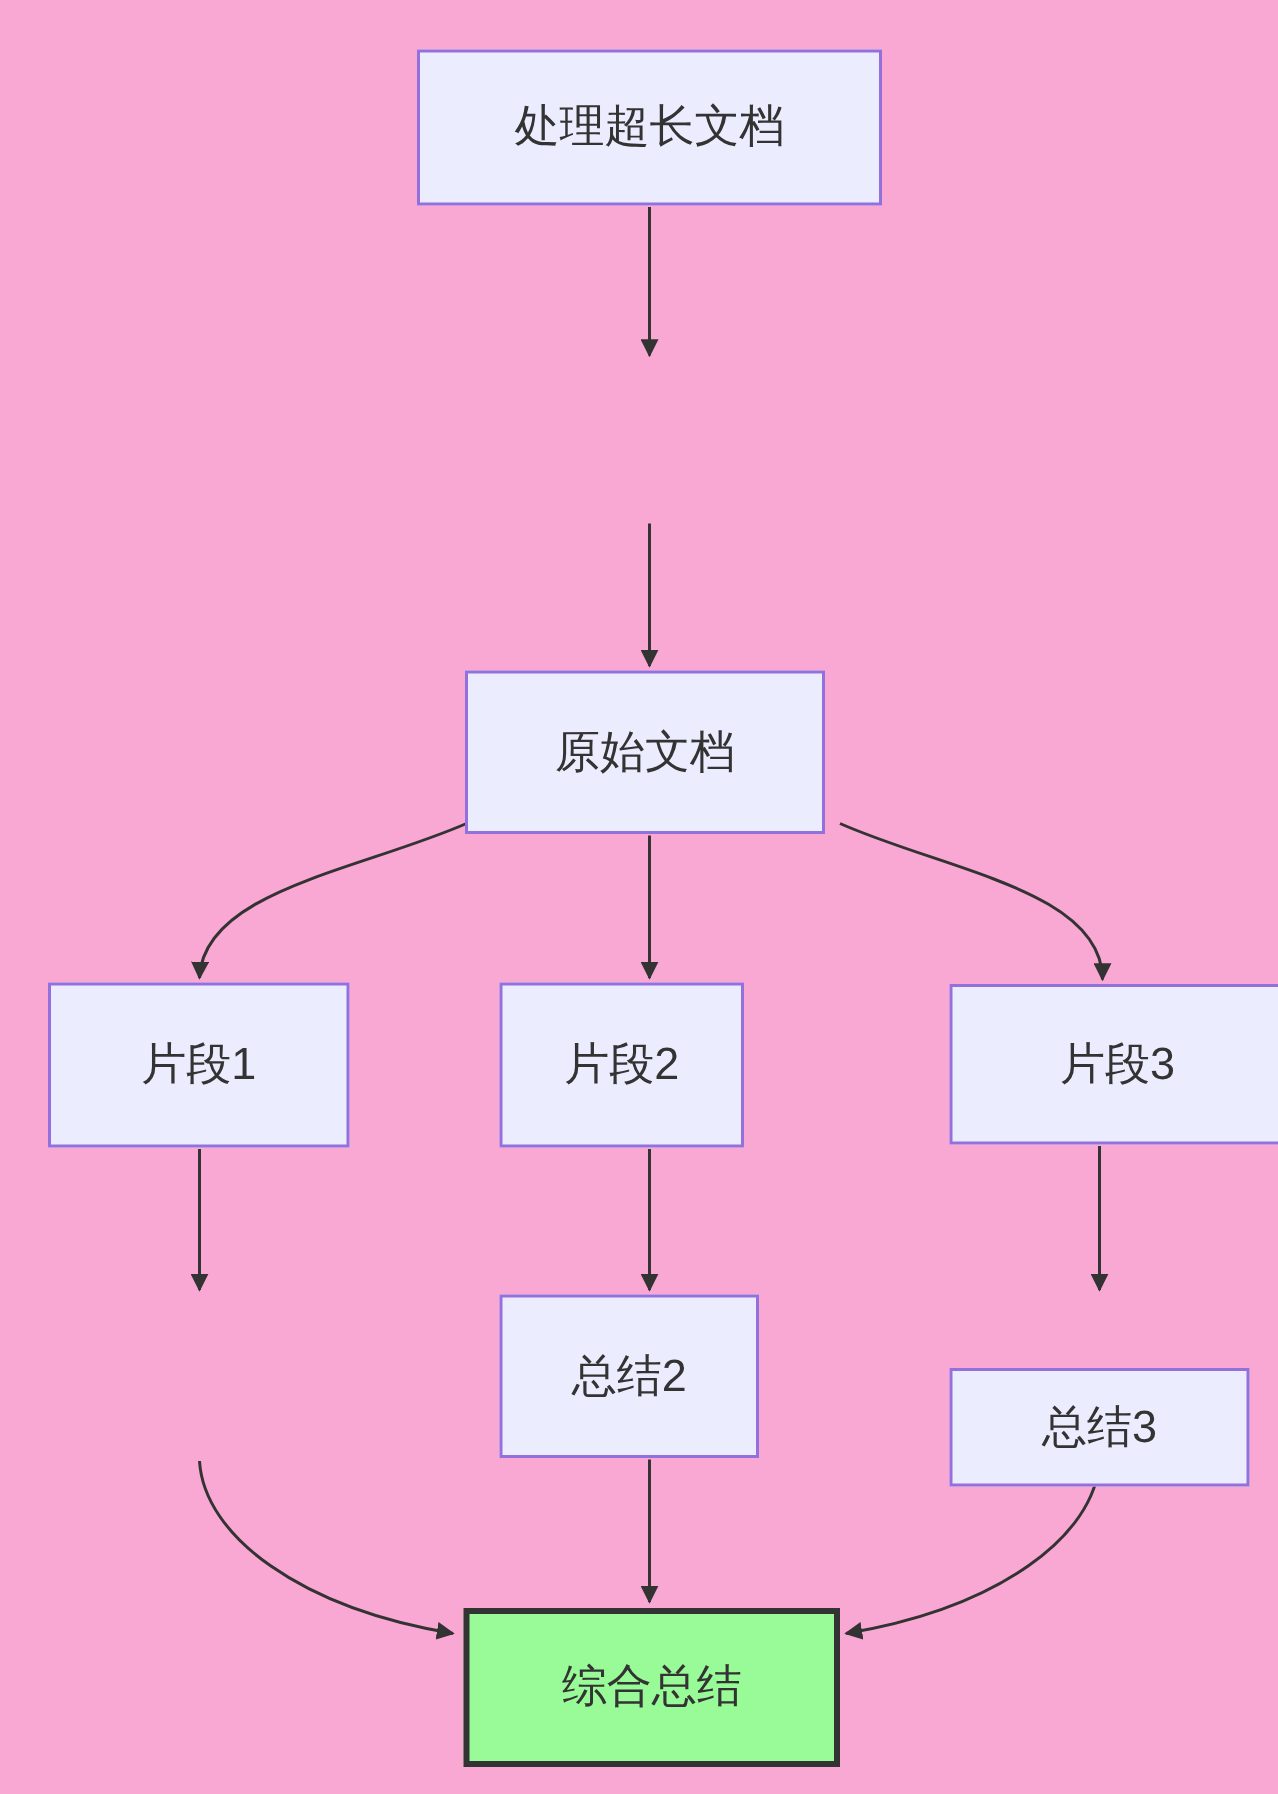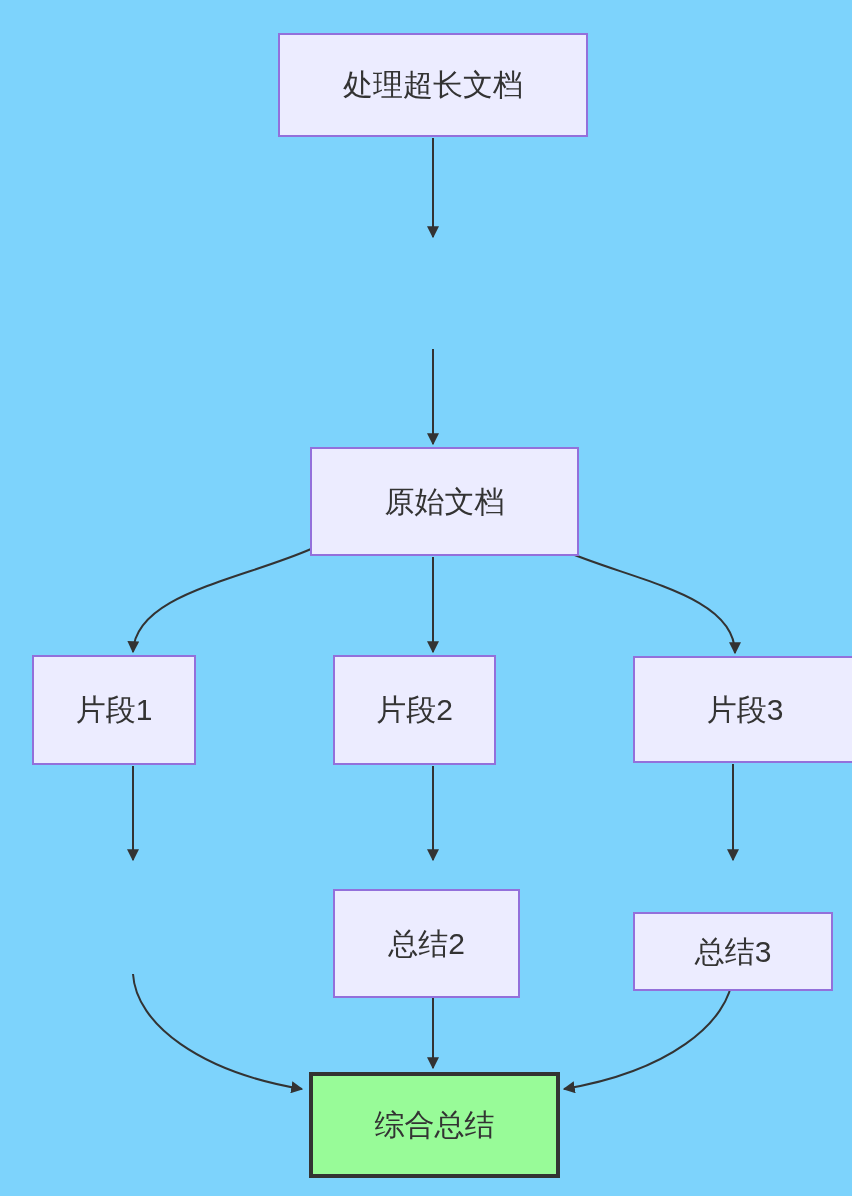--- a/index.html
+++ b/index.html
@@ -4,21 +4,21 @@
 <style>
   html, body {
     margin: 0;
     padding: 0;
     background: #ffffff;
   }
   .canvas {
     position: relative;
     width: 852px;
     height: 1196px;
-    background: #7dd3fc;
+    background: #f9a8d4;
     font-family: "Liberation Sans", "DejaVu Sans", sans-serif;
     overflow: hidden;
   }
   .edges-layer {
     position: absolute;
     left: 0;
     top: 0;
     width: 852px;
     height: 1196px;
     pointer-events: none;
@@ -46,26 +46,26 @@
     background: #B7BAF8;
     border: 4px solid #333333;
   }
   .node.success {
     background: #98FB98;
     border: 4px solid #333333;
   }
   
   #node-a  { left: 278px; top: 33px;   width: 310px; height: 104px; }
   #node-b  { left: 276px; top: 240px;  width: 315px; height: 107px; }
-  #node-c  { left: 310px; top: 447px;  width: 269px; height: 109px; }
-  #node-s1 { left: 32px;  top: 655px;  width: 164px; height: 110px; }
+  #node-c  { left: 310px; top: 447px;  width: 240px; height: 109px; }
+  #node-s1 { left: 32px;  top: 655px;  width: 201px; height: 110px; }
   #node-s2 { left: 333px; top: 655px;  width: 163px; height: 110px; }
   #node-s3 { left: 633px; top: 656px;  width: 224px; height: 107px; }
   #node-z1 { left: 32px;  top: 863px;  width: 201px; height: 109px; }
-  #node-z2 { left: 333px; top: 863px;  width: 187px; height: 109px; margin-top: 26px; }
+  #node-z2 { left: 333px; top: 863px;  width: 173px; height: 109px; }
   #node-z3 { left: 633px; top: 912px;  width: 200px; height: 79px; }
   #node-f  { left: 309px; top: 1072px; width: 251px; height: 106px; }
 </style>
 </head>
 <body>
 
 <div class="canvas">
 
   <svg class="edges-layer" viewBox="0 0 852 1196" xmlns="http://www.w3.org/2000/svg">
     <defs>

